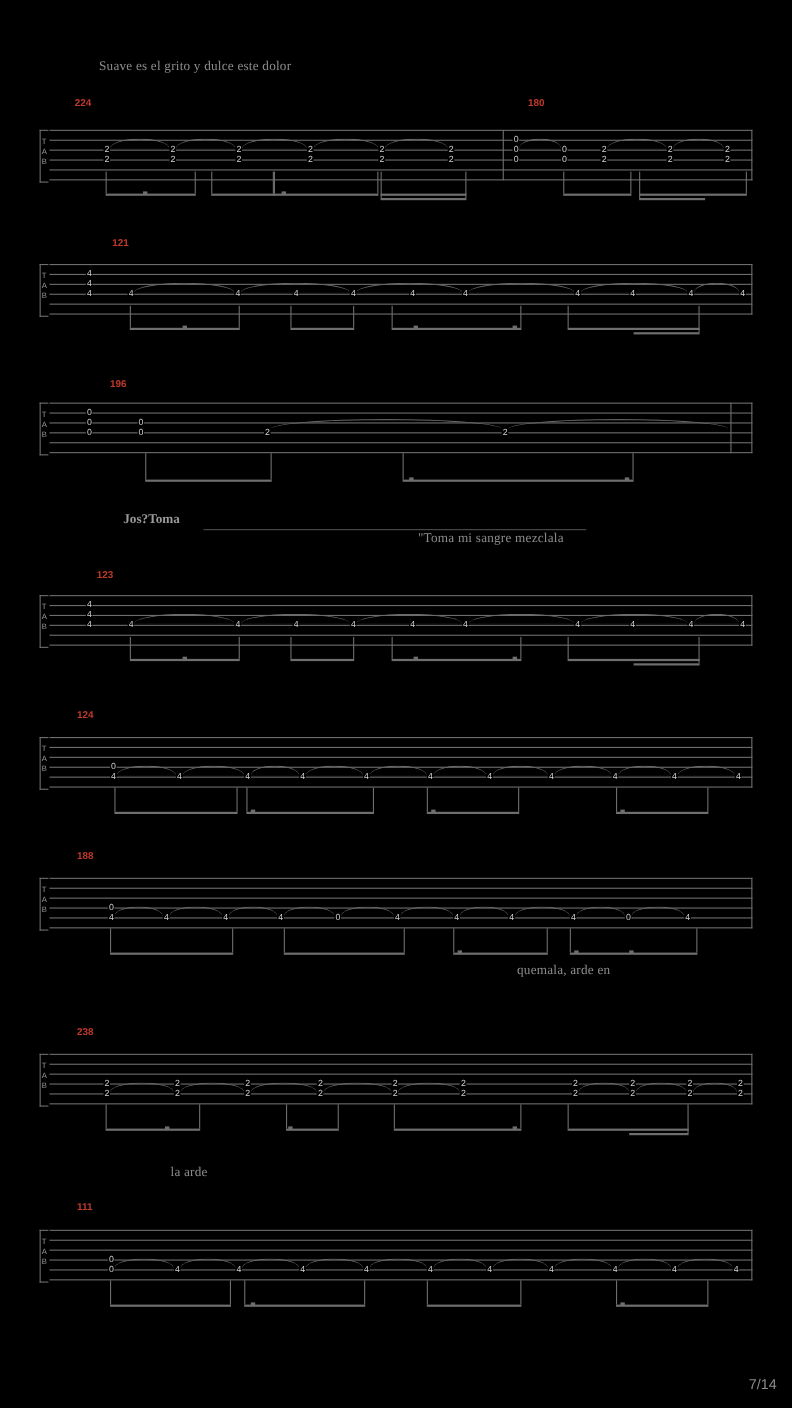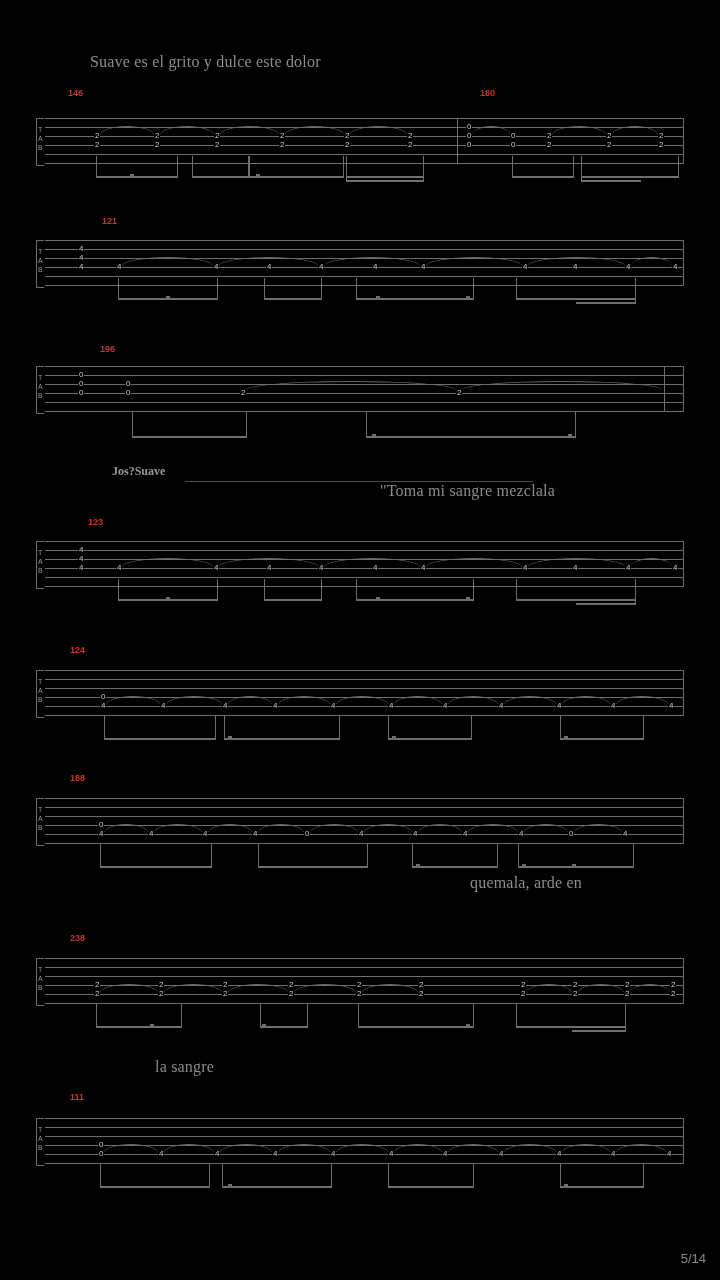--- a/index.html
+++ b/index.html
@@ -1,19 +1,19 @@
 <!DOCTYPE html>
 <html><head>
 <meta charset="utf-8">
 <style>
   html,body{margin:0;padding:0;background:#000;}
   body{width:720px;height:1280px;position:relative;font-family:"Liberation Serif",serif;color:#9a9a9a;overflow:hidden;}
   .page{position:relative;width:720px;height:1280px;}
 
-  .lyric{position:absolute;font-size:16px;color:#8c8c8c;letter-spacing:.2px;white-space:nowrap;}
+  .lyric{position:absolute;font-size:12px;color:#8c8c8c;letter-spacing:.2px;white-space:nowrap;}
   .singer{position:absolute;font-size:12px;font-weight:bold;color:#9a9a9a;white-space:nowrap;}
   .singer-rule{position:absolute;height:1px;background:#4d4d4d;}
 
   .measnum{position:absolute;font-size:9px;font-weight:bold;color:#c0392b;font-family:"Liberation Sans",sans-serif;}
 
   .system{position:absolute;}
   .sline{position:absolute;height:1px;background:#6e6e6e;left:0;}
   .bracket{position:absolute;width:7px;border:1px solid #6e6e6e;border-right:none;}
   .barline{position:absolute;width:1px;background:#6e6e6e;}
   .tab-letters{position:absolute;left:2px;top:0;font-size:7px;line-height:9.2px;color:#9a9a9a;font-family:"Liberation Sans",sans-serif;letter-spacing:0;}
@@ -26,26 +26,26 @@
   .pagenum{position:absolute;right:14px;bottom:14px;font-size:13px;color:#8a8a8a;font-family:"Liberation Sans",sans-serif;}
 </style>
 </head>
 <body>
 
 <div class="page">
 
   <div class="lyric" style="left:90px;top:53px;"><span>Suave es el grito y dulce este dolor</span></div>
   <div class="lyric" style="left:380px;top:482px;"><span>"Toma mi sangre mezclala</span></div>
   <div class="lyric" style="left:470px;top:874px;"><span>quemala, arde en</span></div>
-  <div class="lyric" style="left:155px;top:1058px;"><span>la sangre</span></div>
-
-  <div class="singer" style="left:112px;top:464px;">Jos?Suave</div>
+  <div class="lyric" style="left:155px;top:1058px;"><span>la arde</span></div>
+
+  <div class="singer" style="left:112px;top:464px;">Jos?Toma</div>
   <div class="singer-rule" style="left:185px;top:481px;width:348px;"></div>
 
-  <div class="measnum" style="left:68px;top:88px;">146</div>
+  <div class="measnum" style="left:68px;top:88px;">224</div>
   <div class="measnum" style="left:480px;top:88px;">180</div>
   <div class="system" style="left:36px;top:118px;width:648px;height:50px;">
     <div class="bracket" style="left:0;top:0;height:46px;"></div>
     <div class="sline" style="top:0px;left:9px;width:639px;"></div>
     <div class="sline" style="top:9px;left:9px;width:639px;"></div>
     <div class="sline" style="top:18px;left:9px;width:639px;"></div>
     <div class="sline" style="top:27px;left:9px;width:639px;"></div>
     <div class="sline" style="top:36px;left:9px;width:639px;"></div>
     <div class="sline" style="top:45px;left:9px;width:639px;"></div>
     <div class="tab-letters" style="top:7px;">T<br>A<br>B</div>
@@ -435,14 +435,14 @@
     <div class="tick" style="left:192px;top:66px;"></div>
     <div class="beam" style="left:352px;top:68px;width:86px;"></div>
     <div class="stem" style="left:352px;top:46px;height:22px;"></div>
     <div class="stem" style="left:437px;top:46px;height:22px;"></div>
     <div class="beam" style="left:524px;top:68px;width:84px;"></div>
     <div class="stem" style="left:524px;top:46px;height:22px;"></div>
     <div class="stem" style="left:607px;top:46px;height:22px;"></div>
     <div class="tick" style="left:528px;top:66px;"></div>
   </div>
 
-  <div class="pagenum">5/14</div>
+  <div class="pagenum">7/14</div>
 </div>
 
 </body></html>

